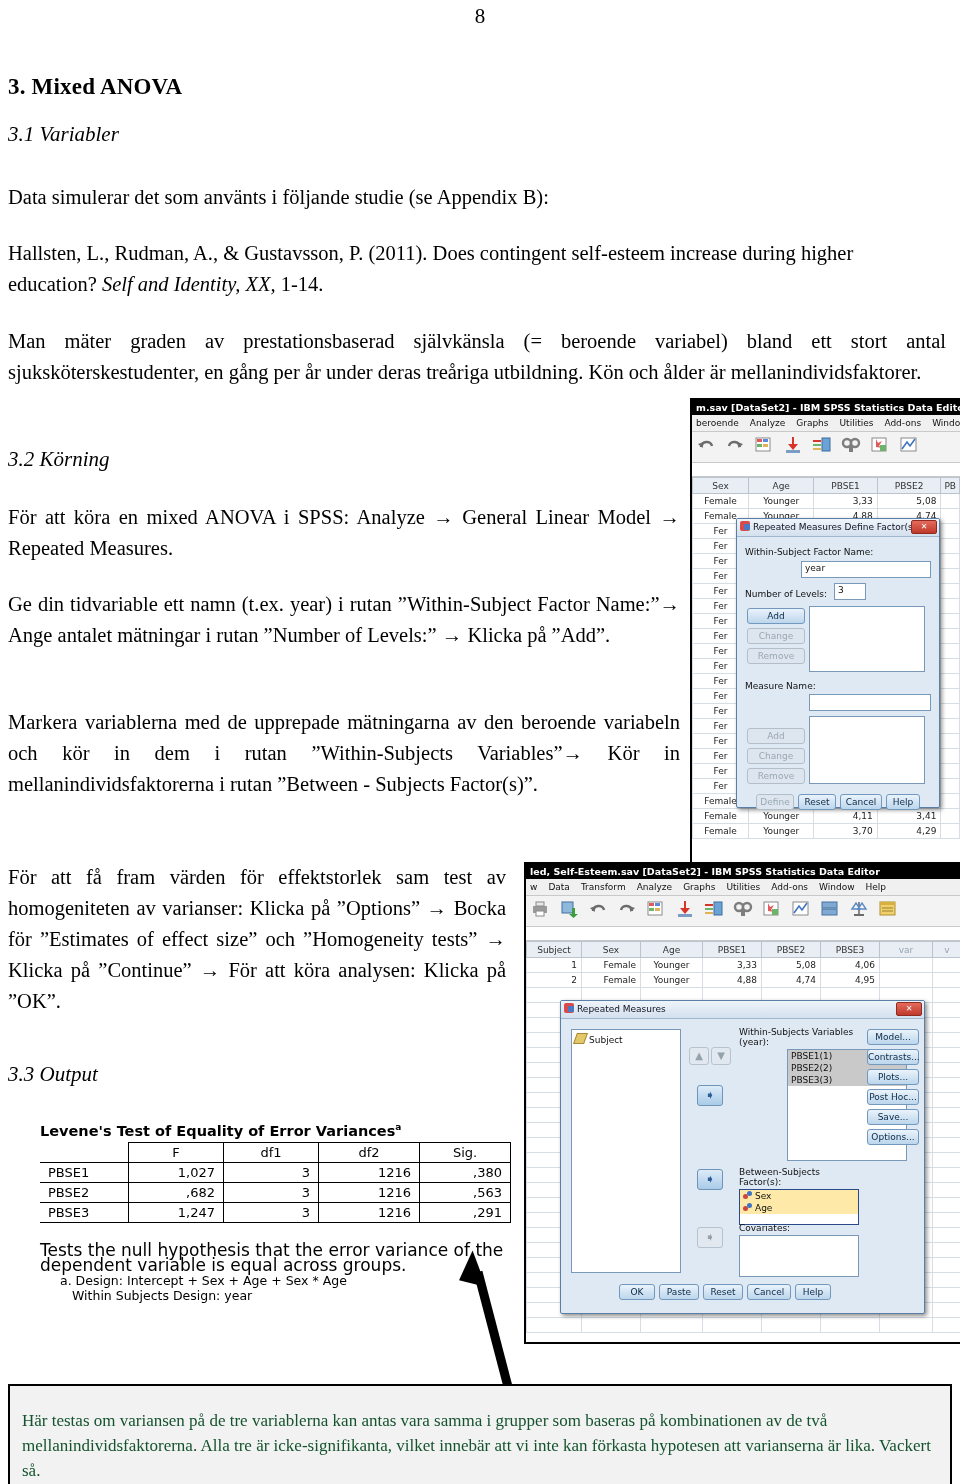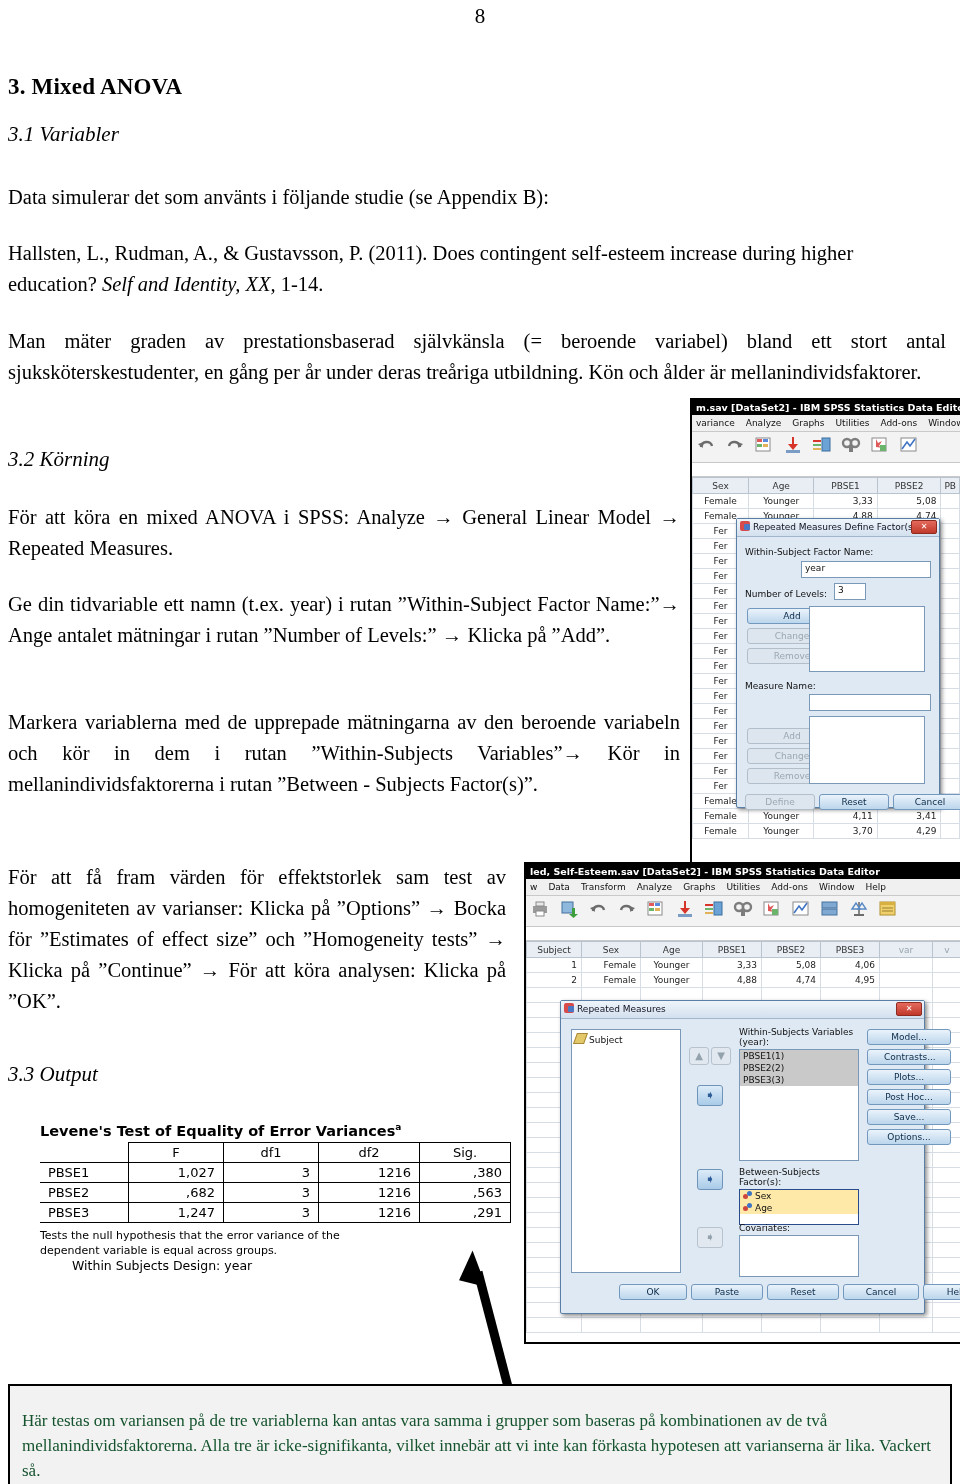--- a/index.html
+++ b/index.html
@@ -54,21 +54,21 @@
   .dlg-body{padding:6px;position:relative;}
   .lbl{font-family:"DejaVu Sans",sans-serif;font-size:9px;color:#111;
        margin-bottom:2px;}
   .field{background:#fff;border:1px solid #7a99b8;height:13px;
          font-family:"DejaVu Sans",sans-serif;font-size:9px;
          padding:1px 3px;color:#111;overflow:hidden;}
   .listbox{background:#fff;border:1px solid #7a99b8;overflow:hidden;}
   .btn{display:inline-block;background:linear-gradient(#eaf3fb,#bcd6ec);
        border:1px solid #7398bd;border-radius:3px;
        font-family:"DejaVu Sans",sans-serif;font-size:9px;color:#0b2a47;
-       text-align:center;padding:2px 16px;}
+       text-align:center;padding:2px 0;}
   .btn.dis{background:#dde6ee;border-color:#b2bfcb;color:#9aa7b3;}
   .sidebtn{width:56px;margin-bottom:4px;display:block;}
   .arrbtn{background:linear-gradient(#dcebf8,#a9cbe8);border:1px solid #6f94b8;
           border-radius:3px;text-align:center;color:#2e5c96;
           font-family:"DejaVu Sans",sans-serif;}
   .arrbtn.dis{background:#e1e8ef;border-color:#b6c2cd;color:#94a2ae;}
   .var-it{font-family:"DejaVu Sans",sans-serif;font-size:9px;color:#111;
           padding:1px 3px;white-space:nowrap;}
   .sel-gray{background:#c9c9c9;}
   .sel-yellow{background:#ffe9a8;}
@@ -84,21 +84,21 @@
   
   .out{position:absolute;font-family:"DejaVu Sans",sans-serif;color:#000;}
   .out-title{font-size:14.5px;font-weight:bold;margin-bottom:3px;}
   .out-title sup{font-size:9px;}
   .lev{border-collapse:collapse;font-size:13px;}
   .lev th,.lev td{border:1px solid #000;padding:2px 8px;font-weight:normal;}
   .lev .rowhdr{text-align:left;border-left:none;}
   .lev td.n{text-align:right;}
   .lev th{text-align:center;}
   .lev .hdrblank{border-left:none;border-top:none;}
-  .foot{font-size:11px;line-height:15px;margin-top:5px;}
+  .foot{font-size:17px;line-height:15px;margin-top:20px;}
   .foot2{font-size:12.5px;line-height:15px;padding-left:20px;}
 
   
   .capbox{position:absolute;background:#f2f2f2;border:2px solid #000;
           font-family:"Liberation Serif",serif;font-size:17px;line-height:25px;
           padding:22px 12px;color:#14532d;}
 
   .arrow{position:absolute;}
 </style>
 </head>
@@ -127,21 +127,21 @@
 
 <div class="para" style="left:8px;top:707px;width:672px;">Markera variablerna med de upprepade mätningarna av den beroende variabeln och kör in dem i rutan ”Within-Subjects Variables”→ Kör in mellanindividsfaktorerna i rutan ”Between - Subjects Factor(s)”.</div>
 
 <div class="para" style="left:8px;top:862px;width:498px;">För att få fram värden för effektstorlek sam test av homogeniteten av varianser: Klicka på ”Options” → Bocka för ”Estimates of effect size” och ”Homogeneity tests” → Klicka på ”Continue” → För att köra analysen: Klicka på ”OK”.</div>
 
 <div class="h2" style="left:8px;top:1062px;">3.3 Output</div>
 
 <div class="spss" style="left:690px;top:398px;width:268px;height:462px;">
   <div class="titlebar">m.sav [DataSet2] - IBM SPSS Statistics Data Editor</div>
   <div class="menubar">
-    <span>variance</span><span>Analyze</span><span>Graphs</span><span>Utilities</span><span>Add-ons</span><span>Window</span>
+    <span>beroende</span><span>Analyze</span><span>Graphs</span><span>Utilities</span><span>Add-ons</span><span>Window</span>
   </div>
   <div class="toolbar">
     <span class="tb">
       <svg width="20" height="18" viewBox="0 0 20 18">
           <path d="M5 11 C5 5,15 4,16 10" stroke="#6c6c6c" stroke-width="2.4" fill="none"></path>
           <path d="M2 8 L8 6 L6.5 12 Z" fill="#6c6c6c"></path>
         </svg></span>
     <span class="tb">
       <svg width="20" height="18" viewBox="0 0 20 18">
           <path d="M15 11 C15 5,5 4,4 10" stroke="#6c6c6c" stroke-width="2.4" fill="none"></path>
@@ -761,21 +761,21 @@
 
     <span class="arrbtn dis" style="position:absolute;left:128px;top:28px;width:18px;height:16px;font-size:10px;line-height:15px;">▲</span>
     <span class="arrbtn dis" style="position:absolute;left:150px;top:28px;width:18px;height:16px;font-size:10px;line-height:15px;">▼</span>
     <span class="arrbtn" style="position:absolute;left:136px;top:66px;width:24px;height:19px;font-size:12px;line-height:18px;">➧</span>
     <span class="arrbtn" style="position:absolute;left:136px;top:150px;width:24px;height:19px;font-size:12px;line-height:18px;">➧</span>
     <span class="arrbtn dis" style="position:absolute;left:136px;top:208px;width:24px;height:19px;font-size:12px;line-height:18px;">➧</span>
 
     <div style="position:absolute;left:178px;top:8px;width:124px;">
       <div class="lbl" style="margin-bottom:0;">Within-Subjects Variables</div>
       <div class="lbl" style="margin-bottom:2px;">(year):</div>
-      <div class="listbox" style="width:118px;height:110px;">
+      <div class="listbox" style="width:118px;height:110px;margin-left:48px;">
         <div class="var-it sel-gray">PBSE1(1)</div>
         <div class="var-it sel-gray">PBSE2(2)</div>
         <div class="var-it sel-gray">PBSE3(3)</div>
       </div>
     </div>
 
     <div style="position:absolute;left:178px;top:148px;width:120px;">
       <div class="lbl">Between-Subjects Factor(s):</div>
       <div class="listbox" style="width:118px;height:34px;border-color:#2b4a8a;">
         <div class="var-it sel-yellow">
@@ -843,20 +843,21 @@
       <td class="n">1216</td>
       <td class="n">,291</td>
     </tr>
   </tbody>
     </table>
   <div class="foot">
     <div>Tests the null hypothesis that the error variance of the</div>
     <div>dependent variable is equal across groups.</div>
   </div>
   <div class="foot2">
+    <div>a. Design: Intercept + Sex + Age + Sex * Age</div>
     <div style="padding-left:12px;">Within Subjects Design: year</div>
   </div>
 </div>
 
 <svg class="arrow" style="left:420px;top:1250px;width:120px;height:160px;" viewBox="0 0 120 160">
   <path d="M92 152 L58 22" stroke="#000" stroke-width="9" fill="none"></path>
   <path d="M48 2 L70 34 L42 34 Z" fill="#000" transform="rotate(14 56 20)"></path>
 </svg>
 
 <div class="capbox" style="left:8px;top:1384px;width:916px;height:80px;">

